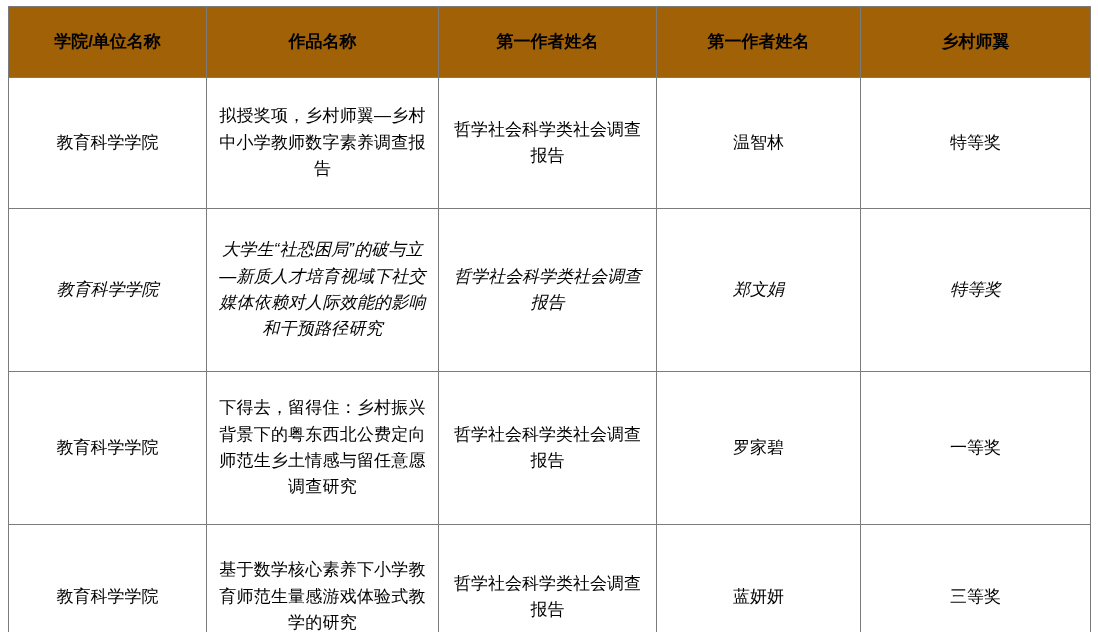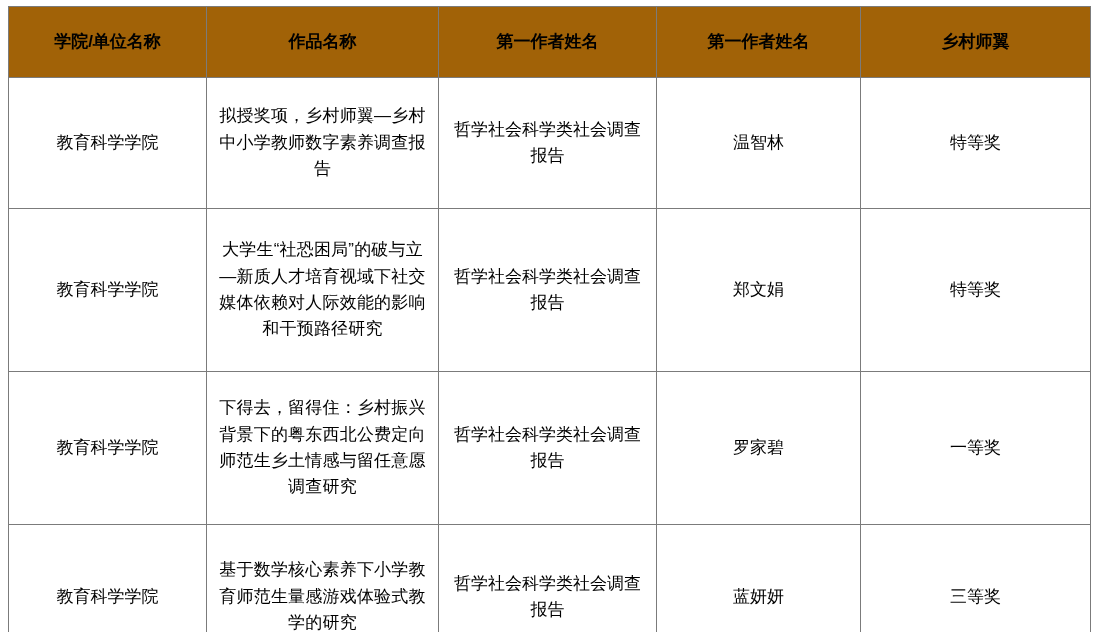--- a/index.html
+++ b/index.html
@@ -44,21 +44,21 @@
   table.award-table thead th {
     background: #a16207;
     font-weight: bold;
     height: 58px;
     font-size: 17px;
   }
   table.award-table tbody td {
     background: #ffffff;
   }
   .row-h1 td { height: 118px; }
-  .row-h2 td { height: 150px; }
+  .row-h2 td { height: 150px; font-style: italic; }
   .row-h3 td { height: 140px; }
   .row-h4 td { height: 132px; }
 
   td.title-cell {
     text-align: center;
     letter-spacing: 0.2px;
   }
 </style>
 </head>
 <body>

